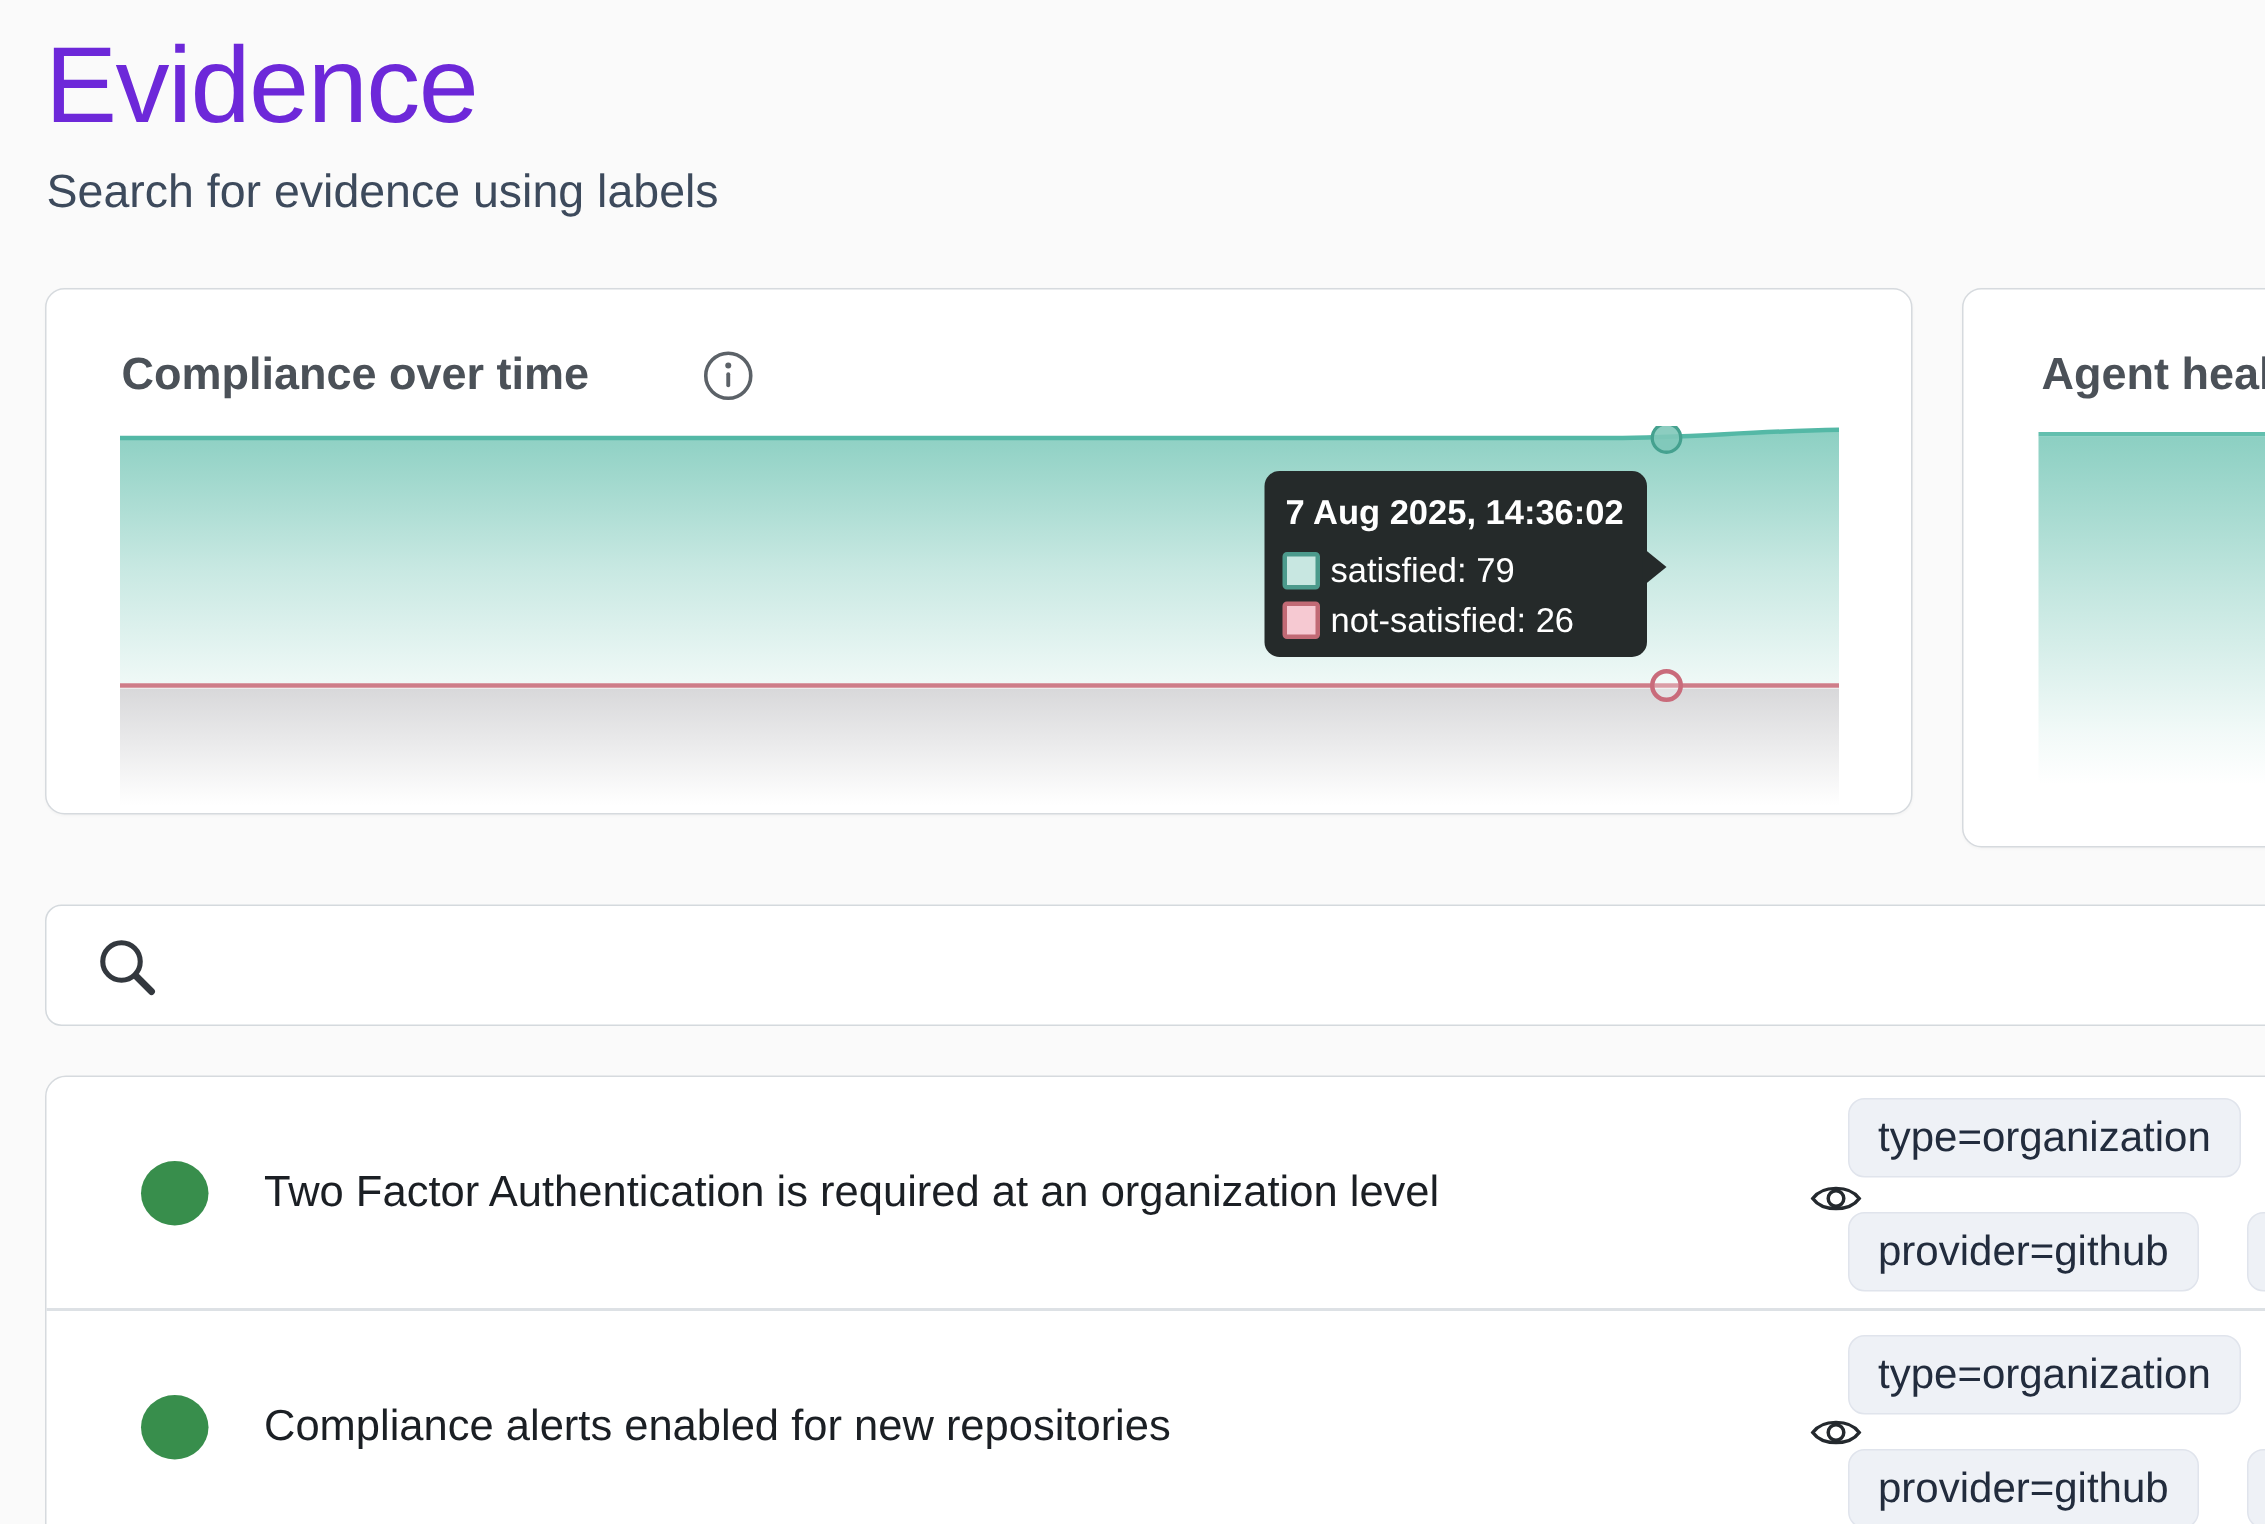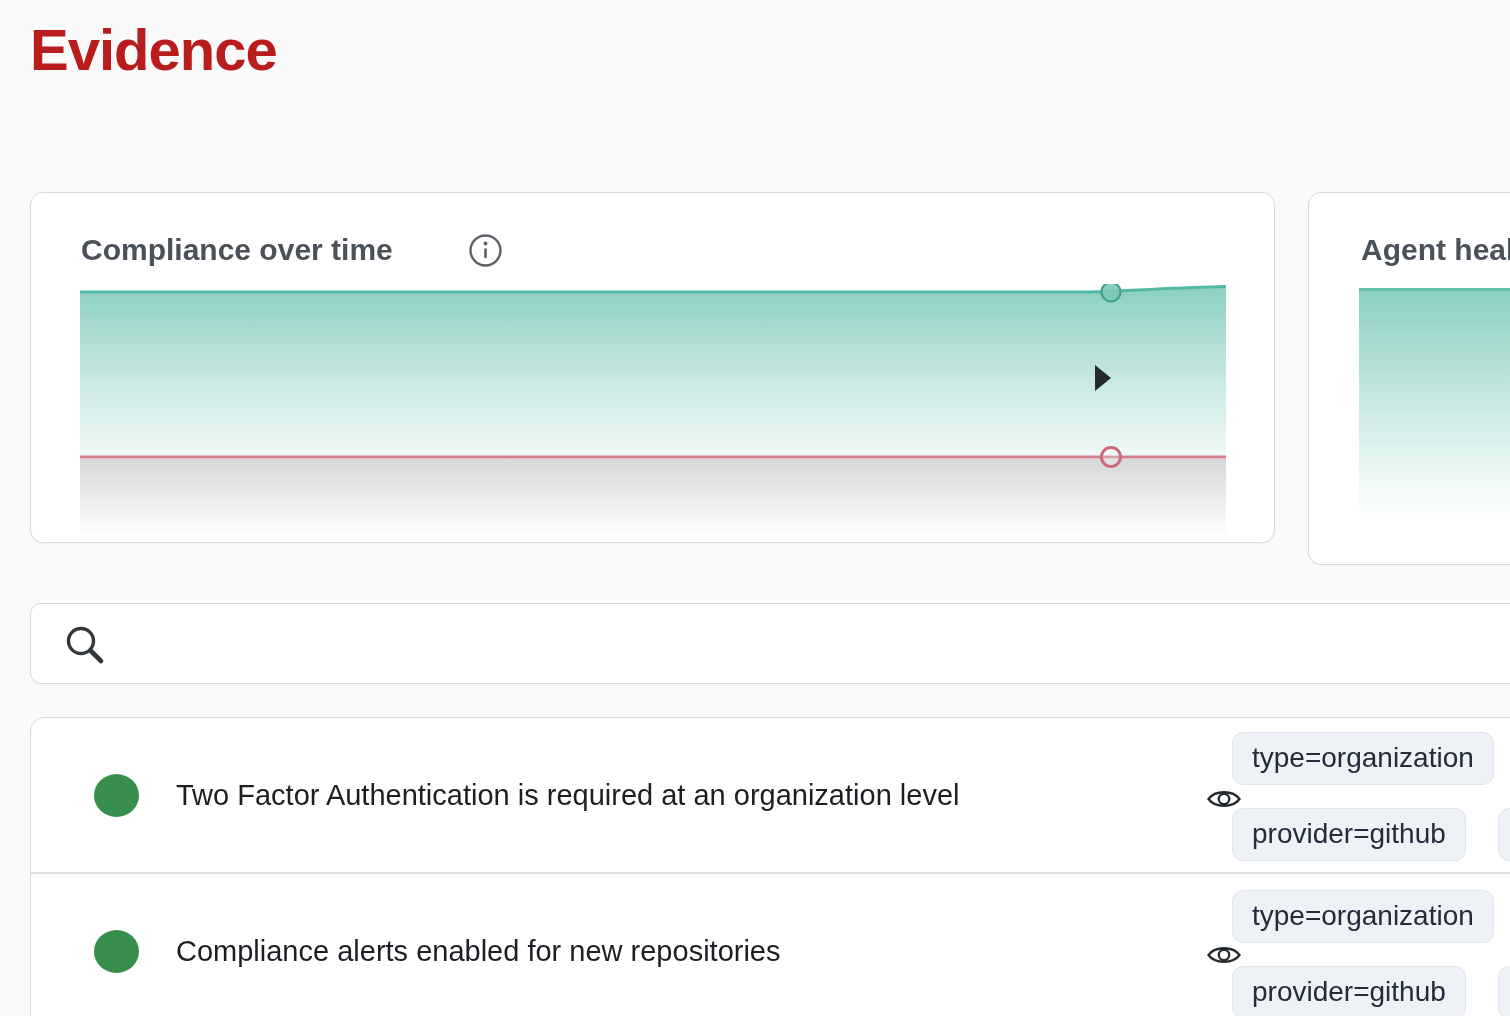--- a/index.html
+++ b/index.html
@@ -2,21 +2,21 @@
 <html><head>
 <meta charset="utf-8">
 <style>
   * { margin:0; padding:0; box-sizing:border-box; }
   html,body { width:1510px; height:1016px; overflow:hidden; background:#fafafa;
               font-family:"Liberation Sans", sans-serif; }
   .abs { position:absolute; }
   #stage { position:relative; width:1510px; height:1016px; background:#fafafa; }
 
   
-  #page-title { left:30px; top:16px; font-size:58px; font-weight:700; color:#b91c1c; letter-spacing:-1px; }
+  #page-title { left:30px; top:16px; font-size:72px; font-weight:400; color:#6d28d9; letter-spacing:-1px; }
   #page-subtitle { left:31px; top:110px; font-size:31px; color:#3d4a5c; }
 
   
   .card { background:#fff; border:1.5px solid #d6dade; border-radius:13px;
           box-shadow:0 1px 2px rgba(0,0,0,0.03); }
   #card-compliance { left:30px; top:192px; width:1245px; height:351px; }
   #card-agent { left:1308px; top:192px; width:260px; height:373px; }
   .card-title { font-size:30px; font-weight:700; color:#4b5158; white-space:nowrap; }
   #compliance-title { left:50px; top:40px; }
   #agent-title { left:52px; top:40px; }
@@ -64,20 +64,21 @@
   .tag.partial { left:1467px; width:90px; }
   .t1 { top:14px; }
   .t2 { top:90px; }
 </style>
 </head>
 <body>
 
 <div id="stage">
 
   <h1 id="page-title" class="abs">Evidence</h1>
+  <div id="page-subtitle" class="abs">Search for evidence using labels</div>
 
   <section id="card-compliance" class="card abs">
     <div id="compliance-title" class="card-title abs">Compliance over time</div>
 
     <span id="info-icon" class="abs">
       <svg width="35" height="35" viewBox="0 0 35 35">
         <circle cx="17.5" cy="17.5" r="15" fill="none" stroke="#5c6268" stroke-width="2.4"></circle>
         <circle cx="17.5" cy="10.6" r="2" fill="#5c6268"></circle>
         <rect x="16.2" y="15.2" width="2.6" height="10" rx="1.3" fill="#5c6268"></rect>
       </svg>
@@ -96,20 +97,31 @@
         </linearGradient>
       </defs>
       <path d="M0,8 L995,8 C1045,8 1085,3.5 1146,2.5 L1146,171.5 L0,171.5 Z" fill="url(#gradTeal)"></path>
       <path d="M0,8 L995,8 C1045,8 1085,3.5 1146,2.5" fill="none" stroke="#54b8a6" stroke-width="3"></path>
       <rect x="0" y="175" width="1146" height="78" fill="url(#gradGray)"></rect>
       <path d="M0,173 L1146,173" fill="none" stroke="#ce7d89" stroke-width="3"></path>
       <circle cx="1031" cy="8" r="9.5" fill="#7fc8b9" fill-opacity="0.9" stroke="#45a18f" stroke-width="2.2"></circle>
       <circle cx="1031" cy="173" r="9.5" fill="rgba(255,255,255,0.25)" stroke="#c96b7b" stroke-width="3"></circle>
     </svg>
 
+    <div id="chart-tooltip" class="abs">
+      <div class="tt-title">7 Aug 2025, 14:36:02</div>
+      <div class="tt-row">
+        <span class="tt-swatch satisfied"></span>
+        <span class="tt-label">satisfied: 79</span>
+      </div>
+      <div class="tt-row">
+        <span class="tt-swatch not-satisfied"></span>
+        <span class="tt-label">not-satisfied: 26</span>
+      </div>
+    </div>
     <div id="tooltip-arrow" class="abs"></div>
   </section>
 
   <section id="card-agent" class="card abs">
     <div id="agent-title" class="card-title abs">Agent health</div>
     <div id="agent-chart" class="abs"></div>
   </section>
 
   <div id="search-bar" class="abs">
     <span id="search-icon" class="abs">

